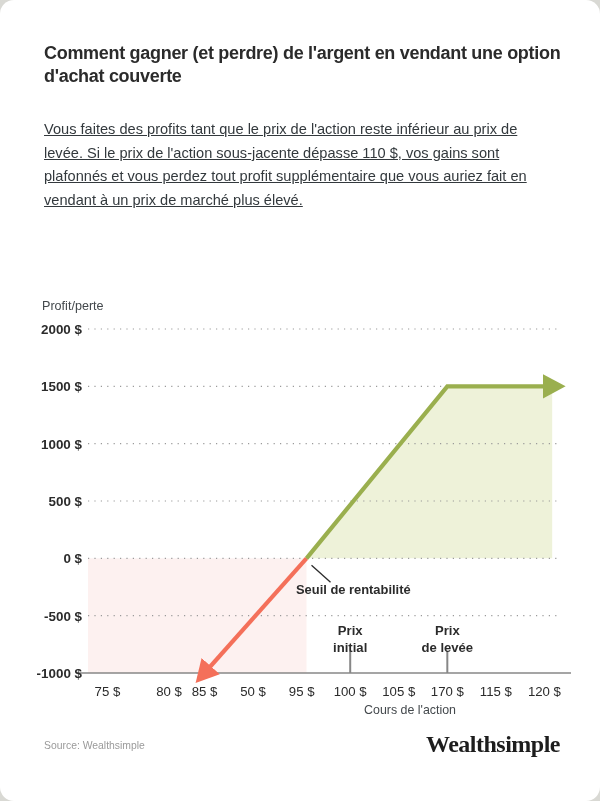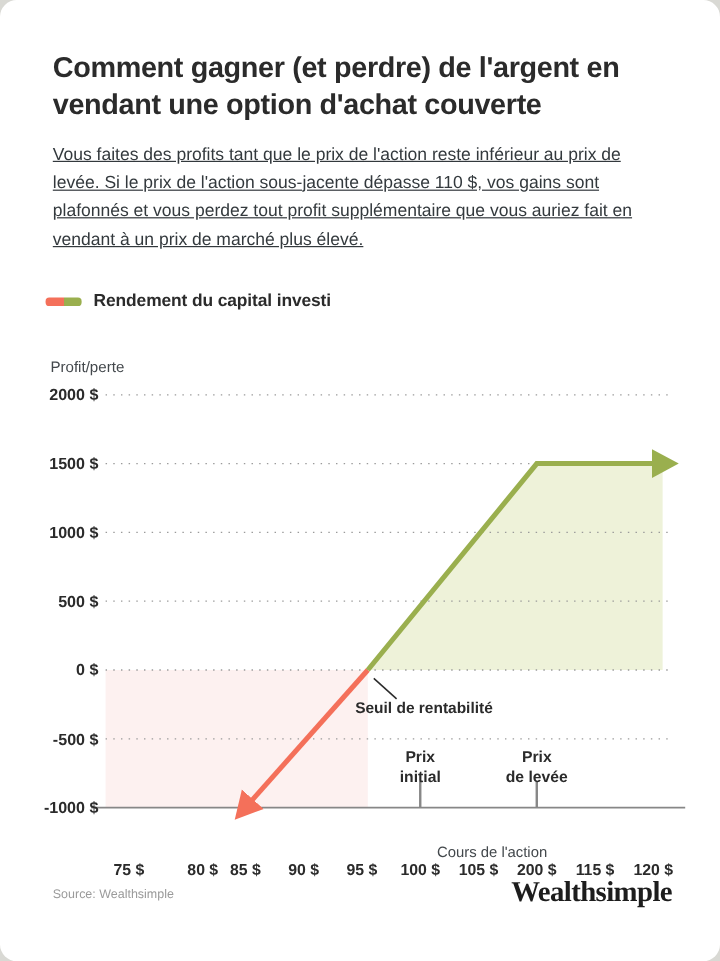--- a/index.html
+++ b/index.html
@@ -17,21 +17,21 @@
     border-radius: 14px;
     overflow: hidden;
   }
 
   
   #title {
     position: absolute;
     left: 44px;
     top: 42px;
     width: 520px;
-    font-size: 24px;
+    font-size: 18px;
     font-weight: bold;
     line-height: 1.28;
     letter-spacing: -0.3px;
     color: #2b2b2b;
   }
   #subtitle {
     position: absolute;
     left: 44px;
     top: 118px;
     width: 506px;
@@ -87,25 +87,24 @@
     font-weight: bold;
     color: #2b2b2b;
     transform: translateY(-50%);
     left: -28px;
   }
   .xtick {
     position: absolute;
     width: 70px;
     text-align: center;
     font-size: 13.2px;
-    font-weight: bold;
+    font-weight: normal;
     color: #2b2b2b;
     transform: translateX(-50%);
     top: 670px;
-    margin-top: 33px;
   }
   #xlabel {
     position: absolute;
     right: 40px;
     top: 689px;
     font-size: 12.4px;
     color: #43484c;
   }
 
   .annot {
@@ -145,24 +144,20 @@
   }
 </style>
 </head>
 <body>
 
 <div id="card">
 
   <div id="title">Comment gagner (et perdre) de l'argent en vendant une option d'achat couverte</div>
   <div id="subtitle">Vous faites des profits tant que le prix de l'action reste inférieur au prix de levée. Si le prix de l'action sous-jacente dépasse 110 $, vos gains sont plafonnés et vous perdez tout profit supplémentaire que vous auriez fait en vendant à un prix de marché plus élevé.</div>
 
-  <div id="legend">
-    <span class="legend-swatch"></span>
-    <span class="legend-label">Rendement du capital investi</span>
-  </div>
 
   <div id="chart">
 
     <div id="ylabel">Profit/perte</div>
 
     <svg id="plot-svg" width="600" height="801" viewBox="0 0 600 801" style="position:absolute;left:0;top:0;">
       <defs>
         <marker id="arrow-green" markerWidth="7" markerHeight="7" refX="2.2" refY="3.2" orient="auto" markerUnits="strokeWidth">
           <path d="M0,0.3 L0,6.1 L5.4,3.2 z" fill="#9aaf4e"></path>
         </marker>
@@ -204,25 +199,25 @@
         <div class="ytick" style="top: 429.667px;">1000 $</div>
         <div class="ytick" style="top: 487px;">500 $</div>
         <div class="ytick" style="top: 544.333px;">0 $</div>
         <div class="ytick" style="top: 601.667px;">-500 $</div>
         <div class="ytick" style="top: 659px;">-1000 $</div>
       </div>
     <div id="xticks">
         <div class="xtick" style="left: 107.423px;">75 $</div>
         <div class="xtick" style="left: 155.979px; padding-left: 26px;">80 $</div>
         <div class="xtick" style="left: 204.536px;">85 $</div>
-        <div class="xtick" style="left: 253.093px;">90 $</div>
+        <div class="xtick" style="left: 253.093px;">50 $</div>
         <div class="xtick" style="left: 301.649px;">95 $</div>
         <div class="xtick" style="left: 350.206px; text-align: center;">100 $</div>
         <div class="xtick" style="left: 398.763px;">105 $</div>
-        <div class="xtick" style="left: 447.32px;">200 $</div>
+        <div class="xtick" style="left: 447.32px;">170 $</div>
         <div class="xtick" style="left: 495.876px;">115 $</div>
         <div class="xtick" style="left: 544.433px;">120 $</div>
       </div>
 
     <div id="xlabel">Cours de l'action</div>
 
     <div class="annot" id="annot-breakeven">Seuil de rentabilité</div>
 
     <div class="annot" id="annot-initial" style="left: 314.206px;">
       <div>Prix</div>

